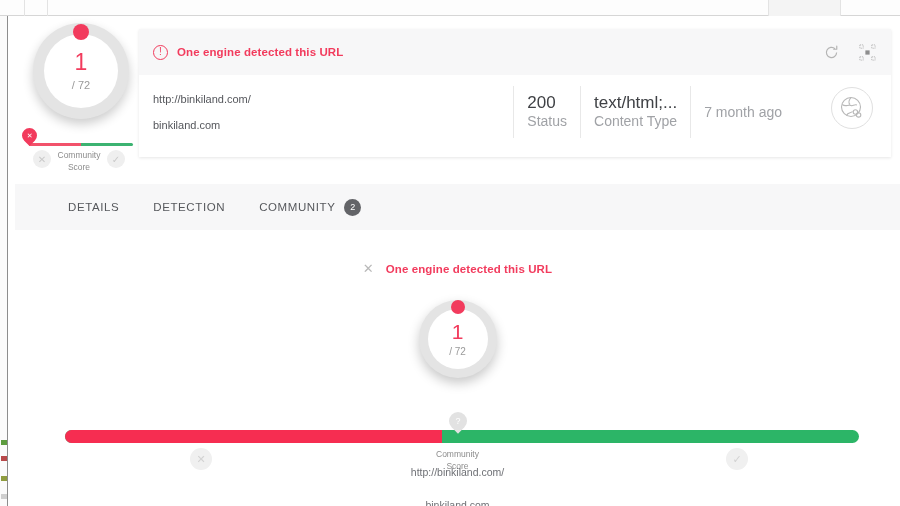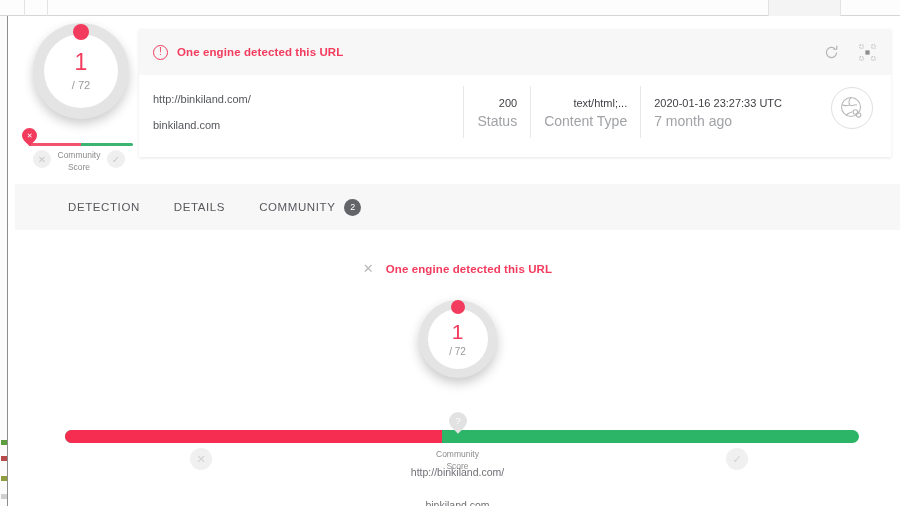--- a/index.html
+++ b/index.html
@@ -102,21 +102,21 @@
   .icon-btn { width: 20px; height: 20px; color: #b4b4b4; display: flex; align-items: center; justify-content: center; }
 
   .card-body { position: relative; height: 82px; display: flex; align-items: center; }
   .card-url { position: absolute; left: 14px; top: 16px; }
   .card-url .u1 { font-size: 11px; color: #55575c; line-height: 17px; }
   .card-url .u2 { font-size: 11px; color: #55575c; line-height: 17px; margin-top: 9px; }
 
   .meta { position: absolute; right: 96px; top: 11px; display: flex; height: 52px; }
   .meta-col { padding: 0 13px; display: flex; flex-direction: column; justify-content: center; border-left: 1px solid #e8e8e8; }
   .meta-col:first-child { border-left: 1px solid #e8e8e8; }
-  .meta-v { font-size: 11px; color: #3f4145; line-height: 18px; white-space: nowrap; text-align: right; }
+  .meta-v { font-size: 17px; color: #3f4145; line-height: 18px; white-space: nowrap; }
   .meta-l { font-size: 14px; color: #a0a2a6; line-height: 18px; white-space: nowrap; }
 
   .globe {
     position: absolute; right: 18px; top: 12px; width: 42px; height: 42px; border-radius: 50%;
     border: 1px solid #e0e0e0; display: flex; align-items: center; justify-content: center; color: #b8b8b8;
   }
 
   
   .tabs {
     position: absolute; left: 6px; top: 168px; width: 885px; height: 46px;
@@ -253,45 +253,44 @@
           <div class="meta">
             <div class="meta-col">
               <div class="meta-v">200</div>
               <div class="meta-l">Status</div>
             </div>
             <div class="meta-col">
               <div class="meta-v">text/html;...</div>
               <div class="meta-l">Content Type</div>
             </div>
             <div class="meta-col">
-              <div class="meta-v">2020-01-16 23:27:33 UTC</div>
               <div class="meta-l">7 month ago</div>
             </div>
           </div>
 
           <div class="globe">
             <svg width="26" height="26" viewBox="0 0 26 26" fill="none" stroke="#b8b8b8" stroke-width="1.1">
               <circle cx="12" cy="12" r="9.5"></circle>
               <path d="M3.2 9.5 C7 12.5 9 9 12 10.5 C14 11.5 15 9 18 10"></path>
               <path d="M7.5 20.5 C9 17 12 18.5 13.5 16.5"></path>
               <path d="M12 2.6 C9 6 9.5 8 11 9.5"></path>
               <circle cx="16.4" cy="17" r="2.2"></circle>
               <circle cx="19.6" cy="19.9" r="2.2"></circle>
             </svg>
           </div>
         </div>
       </div>
     </div>
 
     <div class="tabs">
       <div class="tab">
+        <span>DETAILS</span>
+      </div>
+      <div class="tab">
         <span>DETECTION</span>
-      </div>
-      <div class="tab">
-        <span>DETAILS</span>
       </div>
       <div class="tab">
         <span>COMMUNITY</span>
         <span class="tab-badge">2</span>
       </div>
     </div>
 
     <div class="main">
 
       <div class="det-row">

